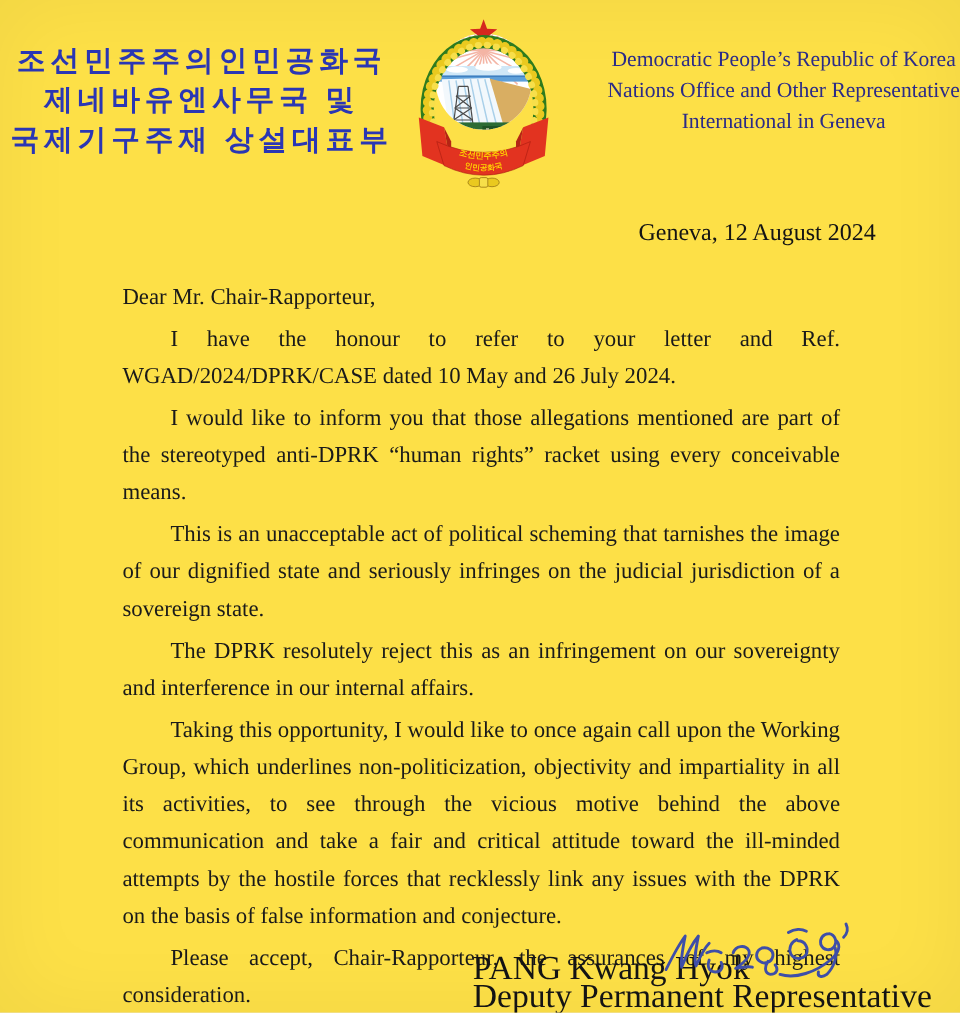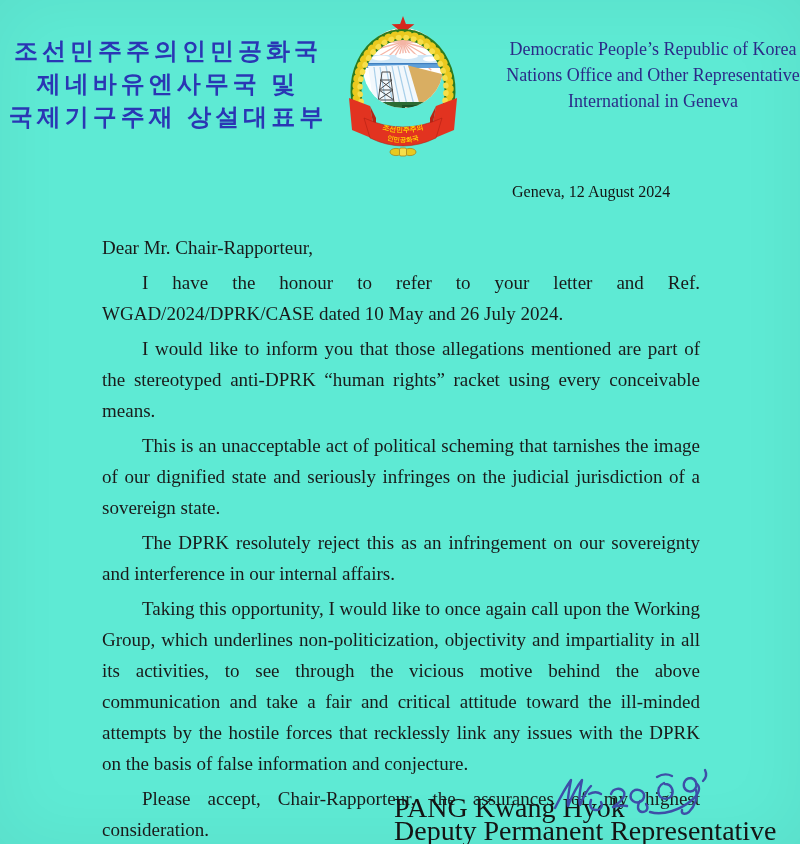--- a/index.html
+++ b/index.html
@@ -1,20 +1,20 @@
 <!DOCTYPE html>
 <html><head>
 <meta charset="utf-8">
 <style>
   html,body{margin:0;padding:0;background:#e9e9e9;}
   .page{
     position:relative;
     width:800px;height:844px;
     margin:0 auto;
-    background:#5eead4;
+    background:#fde047;
     box-shadow:inset 0 0 70px rgba(0,0,0,0.05);
     font-family:"Liberation Serif", serif;
     color:#1a1a1a;
     overflow:hidden;
   }
   
   .korean-block{
     position:absolute;left:8px;top:34px;width:320px;
     text-align:center;
     font-family:"Liberation Sans", sans-serif;
@@ -24,22 +24,22 @@
   }
   .emblem{position:absolute;left:346px;top:6px;width:114px;height:156px;}
   .mission-block{
     position:absolute;left:489px;top:36px;width:328px;
     text-align:center;
     font-weight:normal;
     font-size:18px;line-height:26px;
     color:#2b2b88;
   }
   .dateline{
-    position:absolute;left:512px;top:183px;
-    font-size:16px;color:#141414;
+    position:absolute;left:532px;top:183px;
+    font-size:20px;color:#141414;
   }
   
   .letter-body{
     position:absolute;left:98px;top:228px;width:606px;
     font-size:19px;line-height:31px;
   }
   .letter-body p{margin:4px;text-align:justify;text-indent:40px;}
   .letter-body p.salutation{text-indent:0;text-align:left;}
   
   .signoff{

